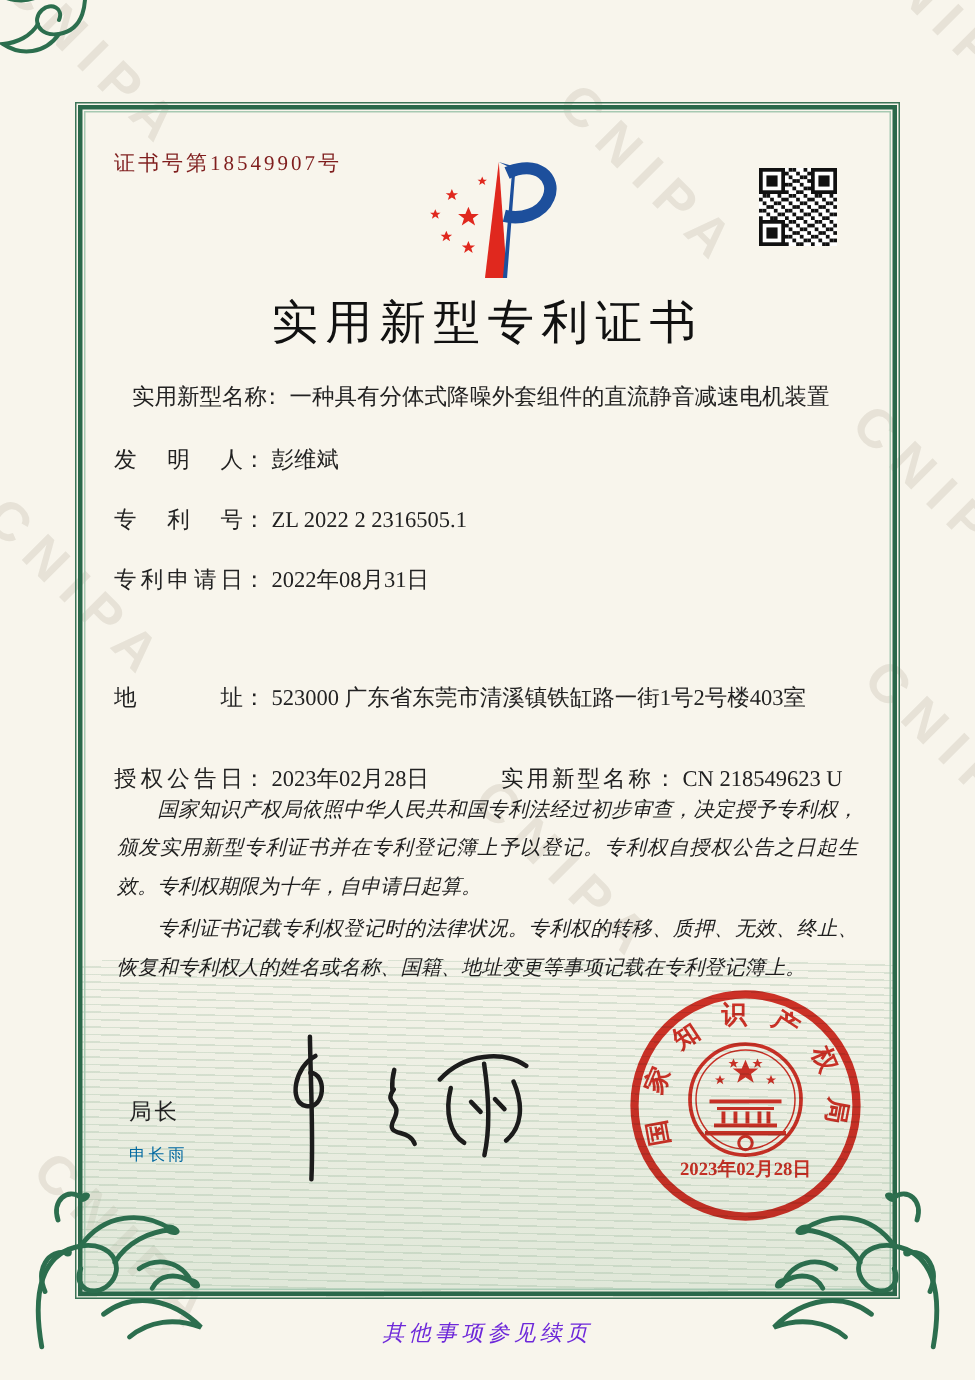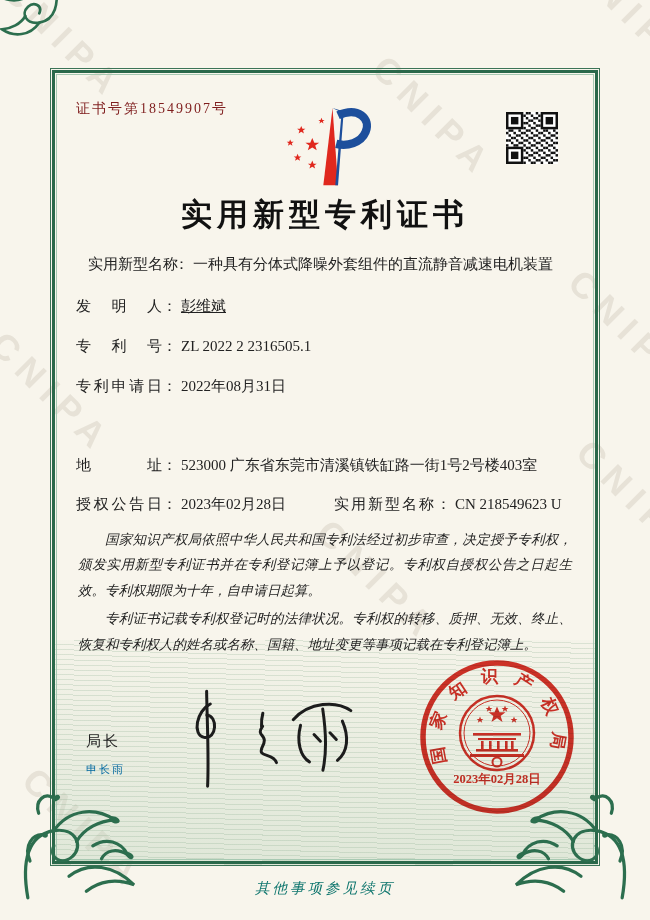--- a/index.html
+++ b/index.html
@@ -41,21 +41,21 @@
   }
   
   .cert-no{
     position:absolute; left:76px; top:100px;
     font-size:14px; letter-spacing:2px; color:#7f1d1d;
   }
   .logo{ position:absolute; left:281px; top:104px; }
   .qr{ position:absolute; left:506px; top:112px; }
   .doc-title{
     position:absolute; left:50px; top:194px; width:550px;
-    text-align:center; font-size:31px; font-weight:bold;
+    text-align:center; font-size:31px; font-weight:normal;
     letter-spacing:5px; color:#111;
   }
   
   .row{
     position:absolute; left:76px; width:500px;
     font-size:15px; color:#222; white-space:nowrap;
   }
   .lbl{
     display:inline-block; width:86px;
     text-align:justify; text-align-last:justify;
@@ -76,21 +76,21 @@
   .signature{ position:absolute; left:168px; top:683px; }
   
   .seal{ position:absolute; left:417px; top:657px; mix-blend-mode:multiply; opacity:.95; }
   
   .page-no{
     position:absolute; left:50px; top:845px; width:550px; text-align:center;
     font-size:12px; letter-spacing:2px; color:#222;
   }
   .cont-note{
     position:absolute; left:0; top:879px; width:650px; text-align:center;
-    font-size:14.5px; font-style:italic; letter-spacing:3px; color:#0f766e;
+    font-size:14.5px; font-style:italic; letter-spacing:3px; color:#6d28d9;
   }
   .flourish{ position:absolute; pointer-events:none; }
 </style>
 </head>
 <body>
 
 <div class="page">
 
   <div class="wm" style="left:-14px; top:18px;">CNIPA</div>
   <div class="wm" style="left:356px; top:96px;">CNIPA</div>
@@ -267,33 +267,33 @@
         <rect x="40.8" y="48" width="2.4" height="2.4"></rect>
         <rect x="43.199999999999996" y="48" width="2.4" height="2.4"></rect>
       </g>
   </svg>
 
   <div class="doc-title">实用新型专利证书</div>
 
   <div class="row" style="top:255px;margin-left:12px;">
     <span class="lbl">实用新型名称</span><span class="colon">：</span><span class="val">一种具有分体式降噪外套组件的直流静音减速电机装置</span>
   </div>
-  <div class="row" style="top:297px;text-decoration:underline;">
+  <div class="row" style="top:297px;">
     <span class="lbl">发明人</span><span class="colon">：</span><span class="val">彭维斌</span>
   </div>
   <div class="row" style="top:337px;">
     <span class="lbl">专利号</span><span class="colon">：</span><span class="val">ZL 2022 2 2316505.1</span>
   </div>
   <div class="row" style="top:377px;">
     <span class="lbl">专利申请日</span><span class="colon">：</span><span class="val">2022年08月31日</span>
   </div>
   <div class="row" style="top:456px;">
     <span class="lbl">地址</span><span class="colon">：</span><span class="val">523000 广东省东莞市清溪镇铁缸路一街1号2号楼403室</span>
   </div>
-  <div class="row" style="top:495px;">
+  <div class="row" style="top:510px;">
     <span class="lbl">授权公告日</span><span class="colon">：</span><span class="val">2023年02月28日</span>
     <span class="pair2">
       <span class="lbl2">实用新型名称</span><span class="colon">：</span><span class="val">CN 218549623 U</span>
     </span>
   </div>
 
   <div class="paras">
     <p>国家知识产权局依照中华人民共和国专利法经过初步审查，决定授予专利权，颁发实用新型专利证书并在专利登记簿上予以登记。专利权自授权公告之日起生效。专利权期限为十年，自申请日起算。</p>
     <p>专利证书记载专利权登记时的法律状况。专利权的转移、质押、无效、终止、恢复和专利权人的姓名或名称、国籍、地址变更等事项记载在专利登记簿上。</p>
   </div>

